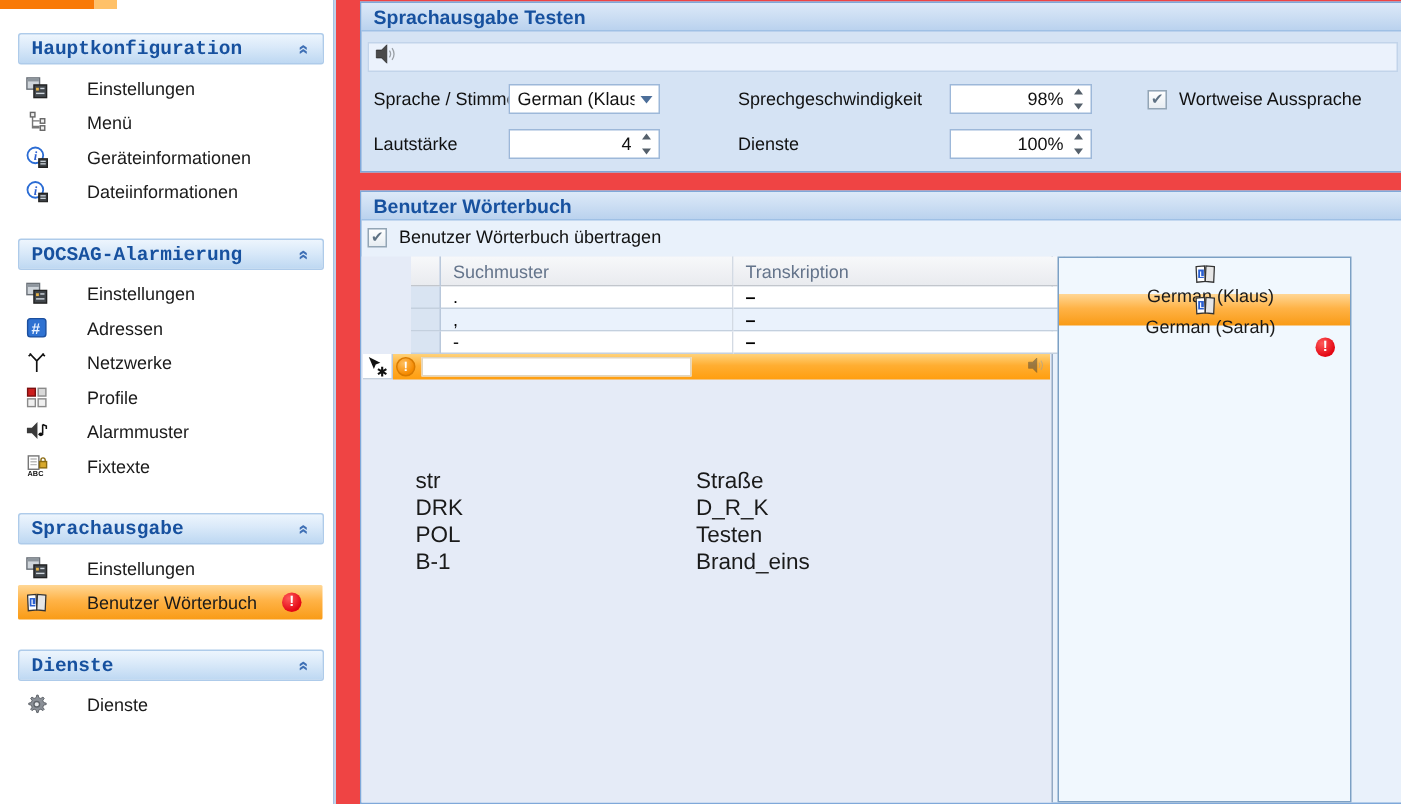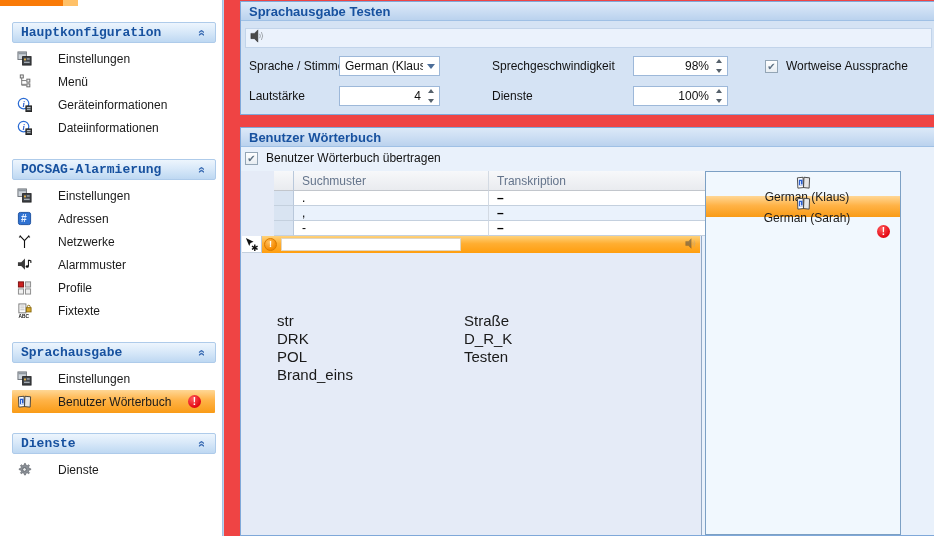--- a/index.html
+++ b/index.html
@@ -180,38 +180,38 @@
             <svg width="15" height="15" viewBox="0 0 16 16" aria-hidden="true">
               <path d="M8 15 V7 M8 7 L3 1.8 M8 7 L13 1.8 M2.2 3.6 L4.2 2 M11.8 2 L13.8 3.6" fill="none" stroke="#111" stroke-width="1.2"></path>
             </svg>
           </span>
         <span class="lbl">Netzwerke</span>
 
       </div>
       <div class="side-item ">
         <span class="ic">
             <svg width="15" height="15" viewBox="0 0 16 16" aria-hidden="true">
-              <polygon points="1,5.5 4.5,5.5 8.5,1.5 8.5,13.5 4.5,9.5 1,9.5" fill="#3a3a3a"></polygon>
-              <path d="M12.2 3.2 v6.5 M12.2 3.2 l2.6 1 v2.2" stroke="#111" fill="none" stroke-width="1.1"></path>
-              <ellipse cx="10.9" cy="10.2" rx="1.7" ry="1.3" fill="#111"></ellipse>
-            </svg>
-          </span>
-        <span class="lbl">Alarmmuster</span>
-
-      </div>
-      <div class="side-item ">
-        <span class="ic">
-            <svg width="15" height="15" viewBox="0 0 16 16" aria-hidden="true">
               <rect x="1.5" y="2" width="5.5" height="5.5" fill="#cc1f1f" stroke="#7a1010"></rect>
               <rect x="9" y="2" width="5.5" height="5.5" fill="#d9d9d9" stroke="#8a8a8a"></rect>
               <rect x="1.5" y="9.5" width="5.5" height="5.5" fill="#f0f0f0" stroke="#8a8a8a"></rect>
               <rect x="9" y="9.5" width="5.5" height="5.5" fill="#f0f0f0" stroke="#8a8a8a"></rect>
             </svg>
           </span>
         <span class="lbl">Profile</span>
+
+      </div>
+      <div class="side-item ">
+        <span class="ic">
+            <svg width="15" height="15" viewBox="0 0 16 16" aria-hidden="true">
+              <polygon points="1,5.5 4.5,5.5 8.5,1.5 8.5,13.5 4.5,9.5 1,9.5" fill="#3a3a3a"></polygon>
+              <path d="M12.2 3.2 v6.5 M12.2 3.2 l2.6 1 v2.2" stroke="#111" fill="none" stroke-width="1.1"></path>
+              <ellipse cx="10.9" cy="10.2" rx="1.7" ry="1.3" fill="#111"></ellipse>
+            </svg>
+          </span>
+        <span class="lbl">Alarmmuster</span>
 
       </div>
       <div class="side-item ">
         <span class="ic">
             <svg width="15" height="15" viewBox="0 0 16 16" aria-hidden="true">
               <rect x="2" y="1" width="7.5" height="9.5" fill="#fff" stroke="#777"></rect>
               <path d="M3.5 3.2 h4.5 M3.5 5.2 h4.5 M3.5 7.2 h4.5" stroke="#bbb"></path>
               <path d="M11 5 v-1.1 a1.5 1.5 0 0 1 3 0 V5" fill="none" stroke="#8a6a10"></path>
               <rect x="10" y="5" width="5" height="4.5" fill="#d8a92c" stroke="#8a6a10"></rect>
               <text x="1.5" y="15.6" font-size="5.2" font-weight="bold" fill="#111">ABC</text>
@@ -405,20 +405,21 @@
   </div>
   <div class="exrow">
     <span class="p">DRK</span>
     <span>D_R_K</span>
   </div>
   <div class="exrow">
     <span class="p">POL</span>
     <span>Testen</span>
   </div>
   <div class="exrow">
+    <span class="p">B-1</span>
     <span>Brand_eins</span>
   </div>
           </div>
       </div>
 
       <div class="voicebox" id="voiceList">
   <div class="voice-item ">
     <span class="ic">
               <svg width="15" height="15" viewBox="0 0 16 16" aria-hidden="true">
                 <path d="M1.5 3 L7.5 2.4 L8 13.4 L2 14 Z" fill="#fff" stroke="#333" stroke-width="0.9"></path>

